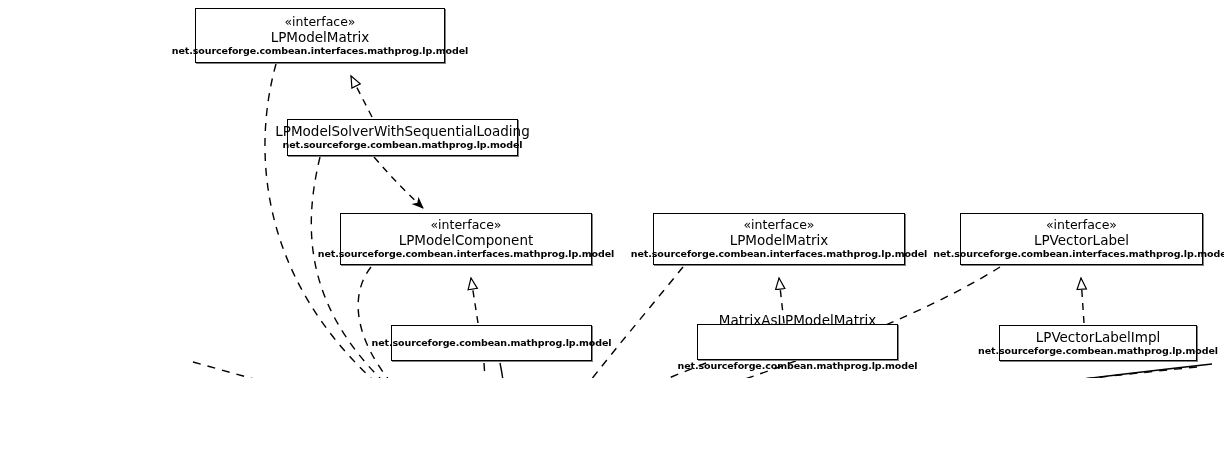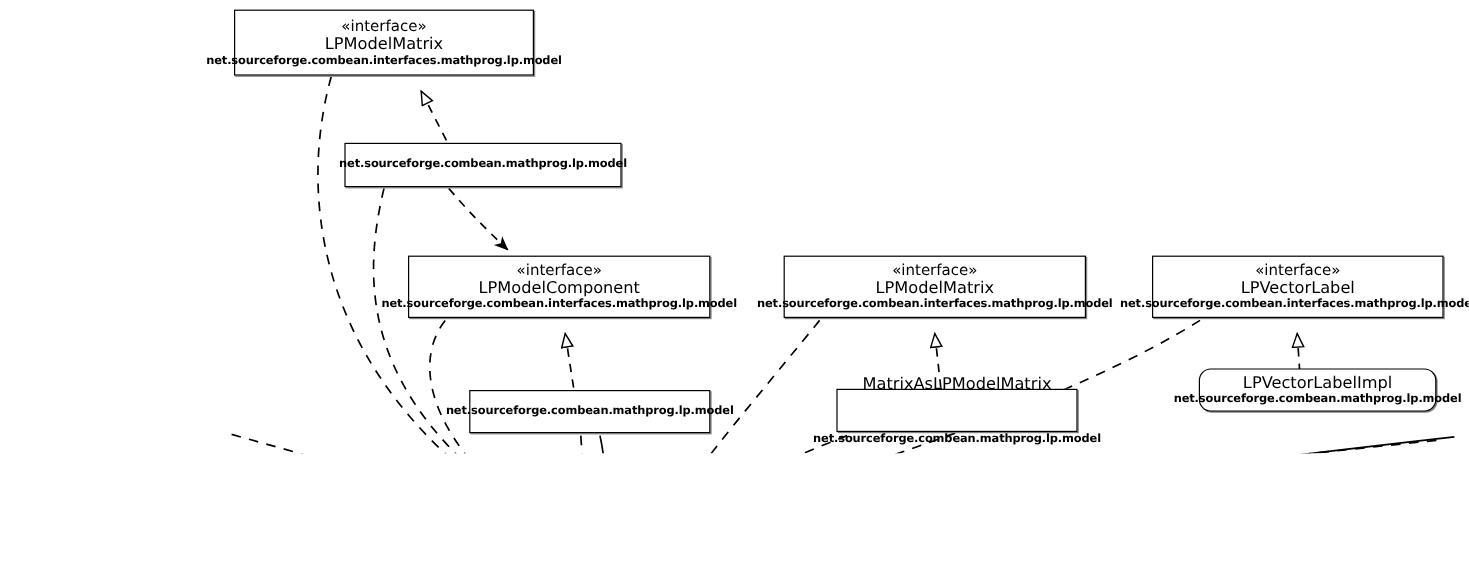--- a/index.html
+++ b/index.html
@@ -118,20 +118,21 @@
     </g>
   </svg>
 
   <div class="uml-node" style="left:195px; top:8px; width:250px; height:55px;">
     <div class="stereotype">«interface»</div>
     <div class="node-name">LPModelMatrix</div>
     <div class="node-package">net.sourceforge.combean.interfaces.mathprog.lp.model</div>
   </div>
 
   <div class="uml-node" style="left:287px; top:119px; width:231px; height:37px;">
+    <div class="node-name">LPModelSolverWithSequentialLoading</div>
     <div class="node-package">net.sourceforge.combean.mathprog.lp.model</div>
   </div>
 
   <div class="uml-node" style="left:340px; top:213px; width:252px; height:52px;">
     <div class="stereotype">«interface»</div>
     <div class="node-name">LPModelComponent</div>
     <div class="node-package">net.sourceforge.combean.interfaces.mathprog.lp.model</div>
   </div>
 
   <div class="uml-node" style="left:653px; top:213px; width:252px; height:52px;">
@@ -149,19 +150,19 @@
 
   <div class="uml-node" style="left:391px; top:325px; width:201px; height:36px;">
     <div class="node-package">net.sourceforge.combean.mathprog.lp.model</div>
   </div>
 
   <div class="uml-node" style="left:697px; top:324px; width:201px; height:36px;gap:32px;">
     <div class="node-name">MatrixAsLPModelMatrix</div>
     <div class="node-package">net.sourceforge.combean.mathprog.lp.model</div>
   </div>
 
-  <div class="uml-node" style="left:999px; top:307px; width:198px; height:36px;border-radius:10px;">
+  <div class="uml-node" style="left:999px; top:325px; width:198px; height:36px;">
     <div class="node-name">LPVectorLabelImpl</div>
     <div class="node-package">net.sourceforge.combean.mathprog.lp.model</div>
   </div>
 
 
 </div>
 
 </body></html>

